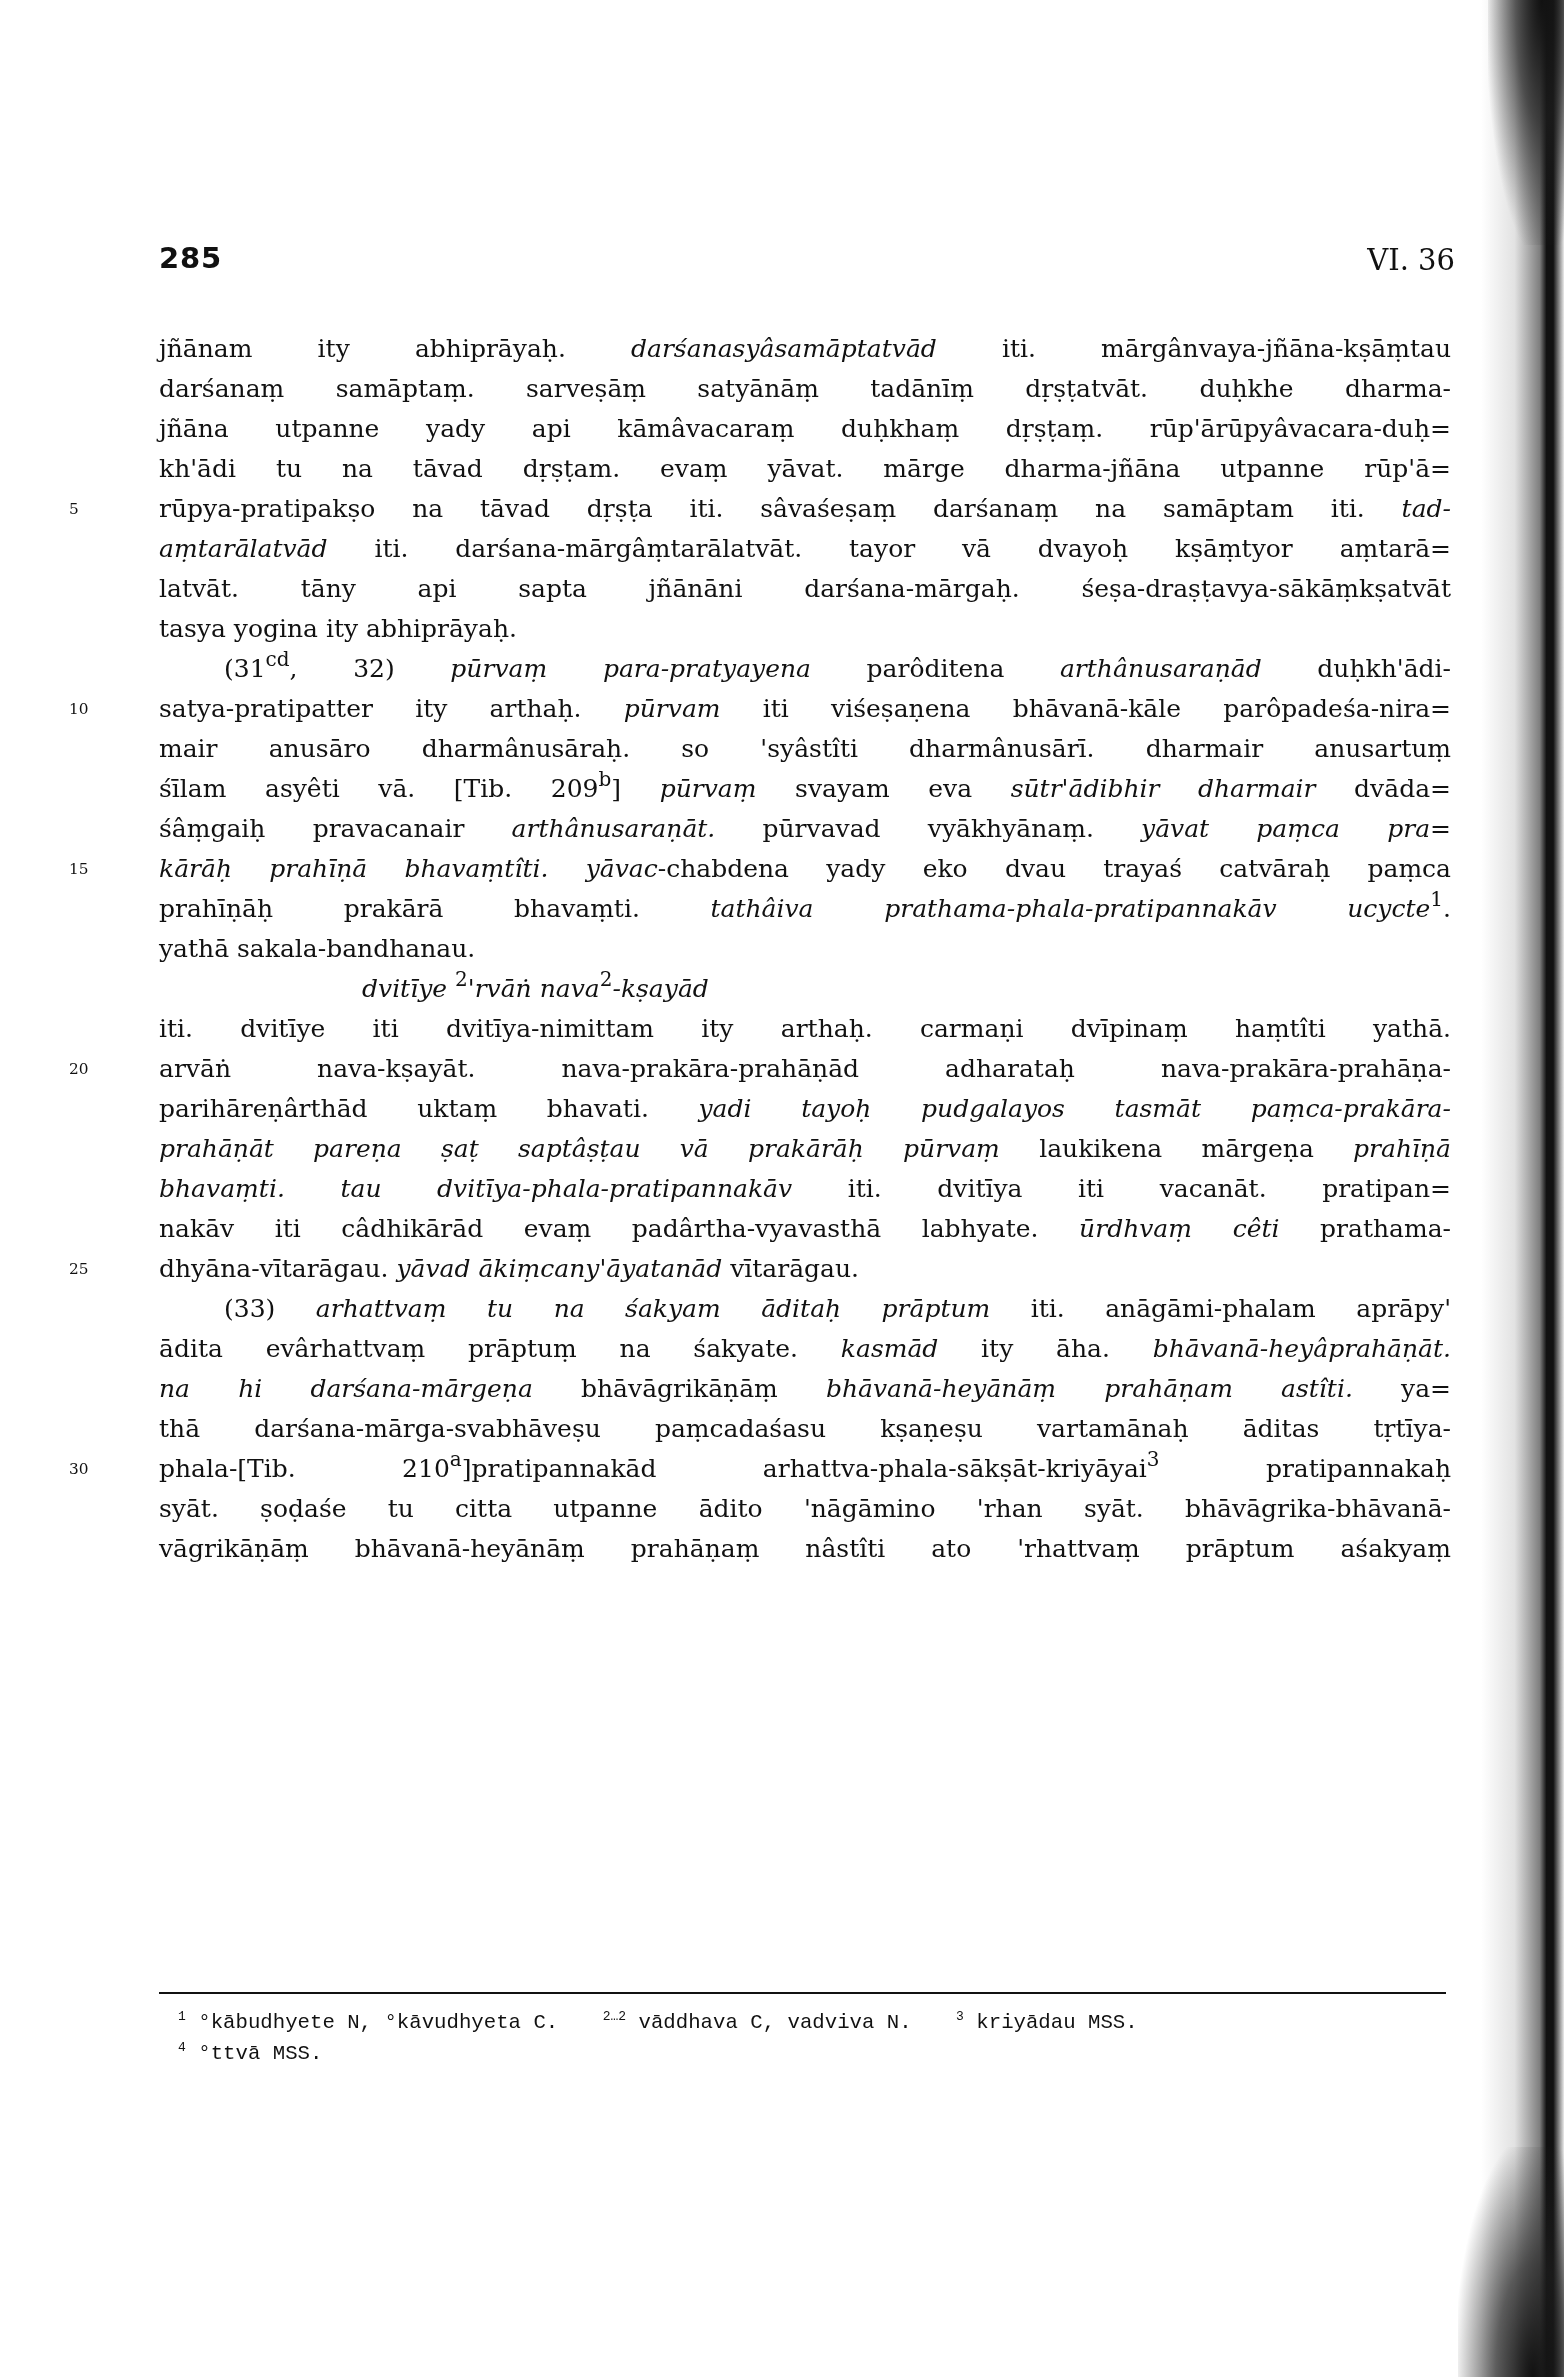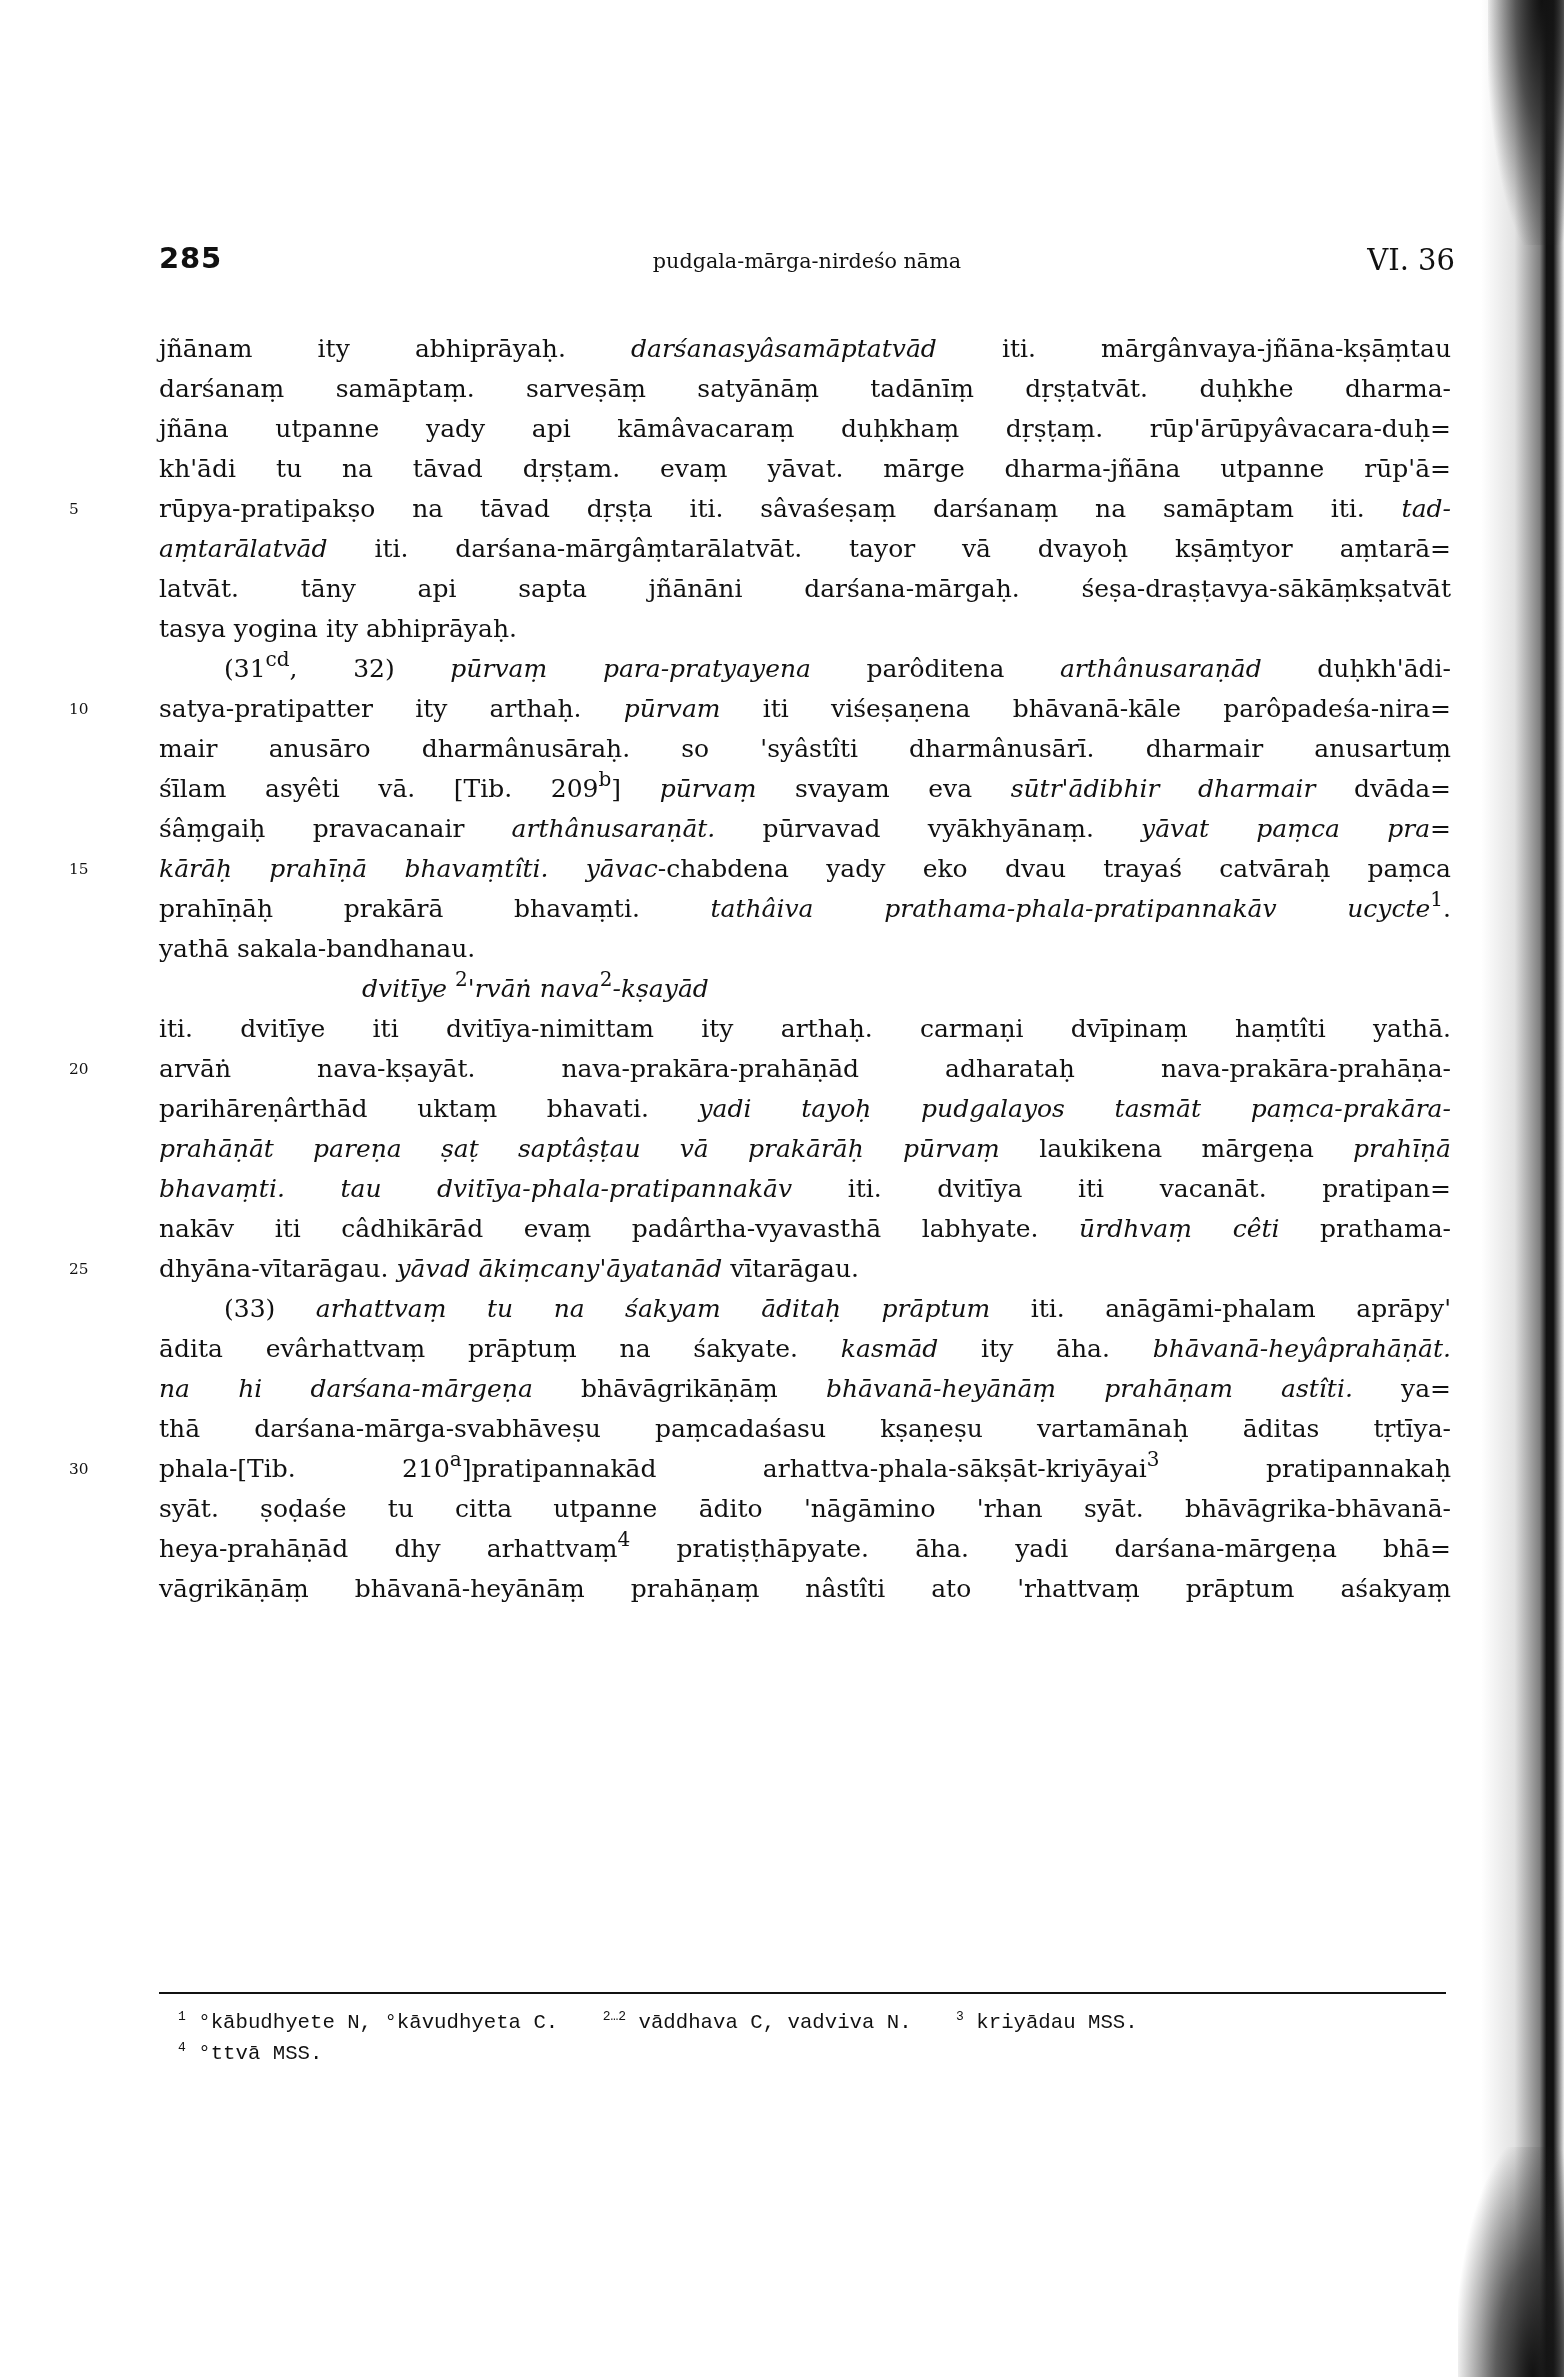--- a/index.html
+++ b/index.html
@@ -65,21 +65,20 @@
 </style>
 </head>
 <body>
 
 <div class="page-edge"></div>
 <div class="edge-top"></div>
 <div class="edge-bottom"></div>
 
 <div class="running-head">
   <span class="page-number">285</span>
-  <span class="running-title">pudgala-mārga-nirdeśo nāma</span>
   <span class="section-ref">VI. 36</span>
 </div>
 
 <div class="body-text" id="body-text">
     <div class="line"><span>jñānam ity abhiprāyaḥ.  </span><i>darśanasyâsamāptatvād</i><span> iti.  mārgânvaya-jñāna-kṣāṃtau</span></div>
     <div class="line"><span>darśanaṃ samāptaṃ.  sarveṣāṃ satyānāṃ tadānīṃ dṛṣṭatvāt.  duḥkhe dharma-</span></div>
     <div class="line"><span>jñāna utpanne yady api kāmâvacaraṃ duḥkhaṃ dṛṣṭaṃ.  rūp'ārūpyâvacara-duḥ=</span></div>
     <div class="line"><span>kh'ādi tu na tāvad dṛṣṭam.  evaṃ yāvat.  mārge dharma-jñāna utpanne rūp'ā=</span></div>
     <div class="line"><span class="line-no">5</span><span>rūpya-pratipakṣo na tāvad dṛṣṭa iti.  sâvaśeṣaṃ darśanaṃ na samāptam iti.  </span><i>tad-</i></div>
     <div class="line"><i>aṃtarālatvād</i><span> iti.  darśana-mārgâṃtarālatvāt.  tayor vā dvayoḥ kṣāṃtyor aṃtarā=</span></div>
@@ -100,21 +99,20 @@
     <div class="line"><i>prahāṇāt pareṇa ṣaṭ saptâṣṭau vā prakārāḥ pūrvaṃ</i><span> laukikena mārgeṇa </span><i>prahīṇā</i></div>
     <div class="line"><i>bhavaṃti.</i><span>  </span><i>tau dvitīya-phala-pratipannakāv</i><span> iti.  dvitīya iti vacanāt.  pratipan=</span></div>
     <div class="line"><span>nakāv iti câdhikārād evaṃ padârtha-vyavasthā labhyate.  </span><i>ūrdhvaṃ cêti</i><span> prathama-</span></div>
     <div class="line short"><span class="line-no">25</span><span>dhyāna-vītarāgau.  </span><i>yāvad ākiṃcany'āyatanād</i><span> vītarāgau.</span></div>
     <div class="line indent"><span>(33) </span><i>arhattvaṃ tu na śakyam āditaḥ prāptum</i><span> iti.  anāgāmi-phalam aprāpy'</span></div>
     <div class="line"><span>ādita evârhattvaṃ prāptuṃ na śakyate.  </span><i>kasmād</i><span> ity āha.  </span><i>bhāvanā-heyâprahāṇāt.</i></div>
     <div class="line"><i>na hi darśana-mārgeṇa</i><span> bhāvāgrikāṇāṃ </span><i>bhāvanā-heyānāṃ prahāṇam astîti.</i><span>  ya=</span></div>
     <div class="line"><span>thā darśana-mārga-svabhāveṣu paṃcadaśasu kṣaṇeṣu vartamānaḥ āditas tṛtīya-</span></div>
     <div class="line"><span class="line-no">30</span><span>phala-[Tib. 210</span><sup>a</sup><span>]pratipannakād  arhattva-phala-sākṣāt-kriyāyai</span><sup>3</sup><span>  pratipannakaḥ</span></div>
     <div class="line"><span>syāt.  ṣoḍaśe tu citta utpanne ādito 'nāgāmino 'rhan syāt.  bhāvāgrika-bhāvanā-</span></div>
-    <div class="line"><span>heya-prahāṇād dhy arhattvaṃ</span><sup>4</sup><span> pratiṣṭhāpyate.  āha.  yadi darśana-mārgeṇa bhā=</span></div>
     <div class="line"><span>vāgrikāṇāṃ bhāvanā-heyānāṃ prahāṇaṃ nâstîti ato 'rhattvaṃ prāptum aśakyaṃ</span></div>
   </div>
 
 <div class="footnote-rule"></div>
 
 <div class="footnotes">
   <div class="fn-line">
     <span class="fn-item first"><sup>1</sup> <span>°kābudhyete N, °kāvudhyeta C.</span></span>
     <span class="fn-item"><sup>2…2</sup> <span>vāddhava C, vadviva N.</span></span>
     <span class="fn-item"><sup>3</sup> <span>kriyādau MSS.</span></span>

